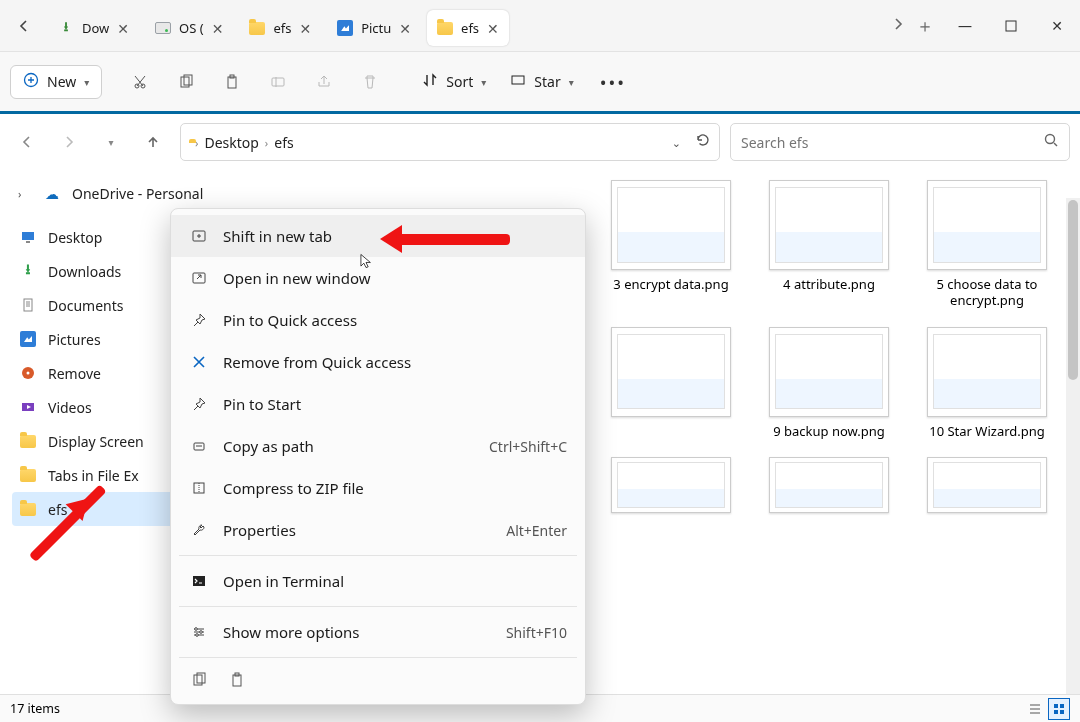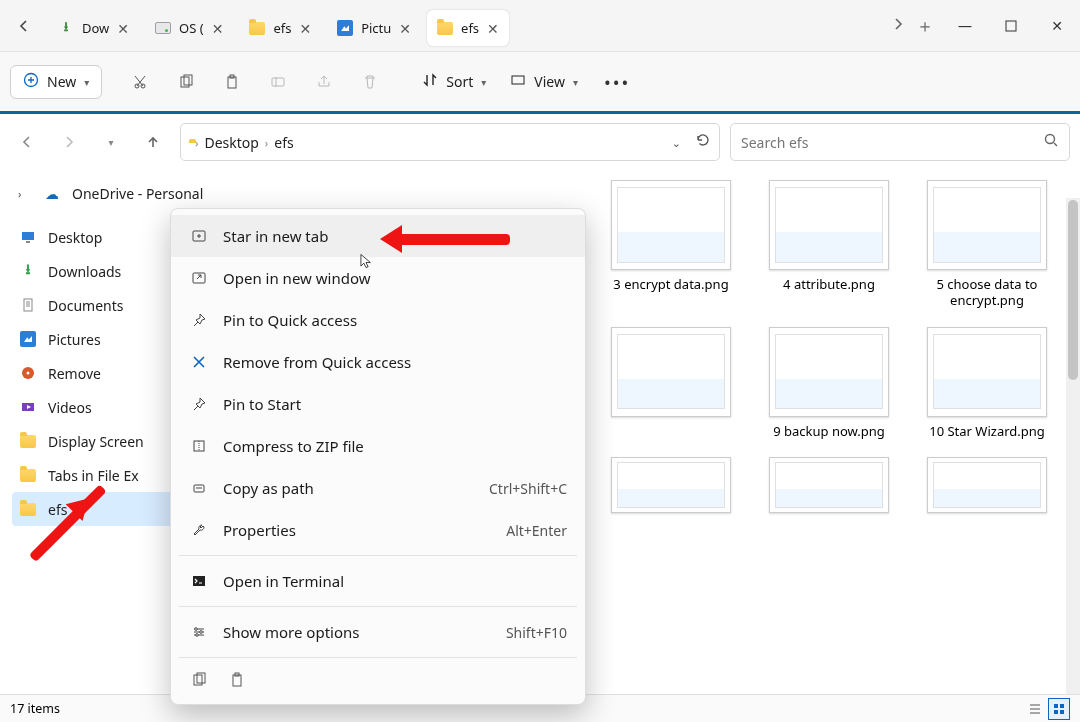--- a/index.html
+++ b/index.html
@@ -214,21 +214,21 @@
     <span><svg viewBox="0 0 16 16">
           <path d="M5 3v10l-3-3M11 13V3l3 3" fill="none" stroke="currentColor" stroke-width="1.4"></path>
         </svg></span>
     <span>Sort</span>
     <span class="chev">▾</span>
   </div>
   <div class="sort-view">
     <span><svg viewBox="0 0 16 16">
           <rect x="2" y="4" width="12" height="8" fill="none" stroke="currentColor"></rect>
         </svg></span>
-    <span>View</span>
+    <span>Star</span>
     <span class="chev">▾</span>
   </div>
   <div class="more">•••</div>
 </div>
 
 <div class="address-row">
   <div class="nav-arrows">
     <span>
         <svg viewBox="0 0 16 16">
           <path d="M10 3 5 8l5 5" fill="none" stroke="#888" stroke-width="1.6"></path>
@@ -429,21 +429,21 @@
   </div>
 
 <div class="context-menu">
   <div class="cm-item hover">
     <span class="icon">
         <svg viewBox="0 0 16 16">
           <rect x="2" y="3" width="12" height="10" rx="1" fill="none" stroke="currentColor"></rect>
           <path d="M8 6v4M6 8h4" stroke="currentColor"></path>
         </svg>
       </span>
-    <span>Star in new tab</span>
+    <span>Shift in new tab</span>
   </div>
   <div class="cm-item">
     <span class="icon">
         <svg viewBox="0 0 16 16">
           <rect x="2" y="3" width="12" height="10" rx="1" fill="none" stroke="currentColor"></rect>
           <path d="M6 9l4-4m0 0H7m3 0v3" stroke="currentColor" fill="none"></path>
         </svg>
       </span>
     <span>Open in new window</span>
   </div>
@@ -467,35 +467,35 @@
     <span class="icon">
         <svg viewBox="0 0 16 16">
           <path d="M9 2l5 5-3 1-2 4-2-2-4 4 4-4-2-2 4-2z" fill="none" stroke="currentColor"></path>
         </svg>
       </span>
     <span>Pin to Start</span>
   </div>
   <div class="cm-item">
     <span class="icon">
         <svg viewBox="0 0 16 16">
+          <rect x="3" y="5" width="10" height="7" rx="1" fill="none" stroke="currentColor"></rect>
+          <path d="M5 8h6" stroke="currentColor"></path>
+        </svg>
+      </span>
+    <span>Copy as path</span>
+    <span class="shortcut">Ctrl+Shift+C</span>
+  </div>
+  <div class="cm-item">
+    <span class="icon">
+        <svg viewBox="0 0 16 16">
           <rect x="3" y="3" width="10" height="10" fill="none" stroke="currentColor"></rect>
           <path d="M8 3v10" stroke="currentColor" stroke-dasharray="1 1"></path>
         </svg>
       </span>
     <span>Compress to ZIP file</span>
-  </div>
-  <div class="cm-item">
-    <span class="icon">
-        <svg viewBox="0 0 16 16">
-          <rect x="3" y="5" width="10" height="7" rx="1" fill="none" stroke="currentColor"></rect>
-          <path d="M5 8h6" stroke="currentColor"></path>
-        </svg>
-      </span>
-    <span>Copy as path</span>
-    <span class="shortcut">Ctrl+Shift+C</span>
   </div>
   <div class="cm-item">
     <span class="icon">
         <svg viewBox="0 0 16 16">
           <path d="M13 5a3 3 0 0 1-4 3L4 13l-1-1 5-5a3 3 0 0 1 3-4l-2 2 1 1 2-2z" fill="none" stroke="currentColor"></path>
         </svg>
       </span>
     <span>Properties</span>
     <span class="shortcut">Alt+Enter</span>
   </div>

